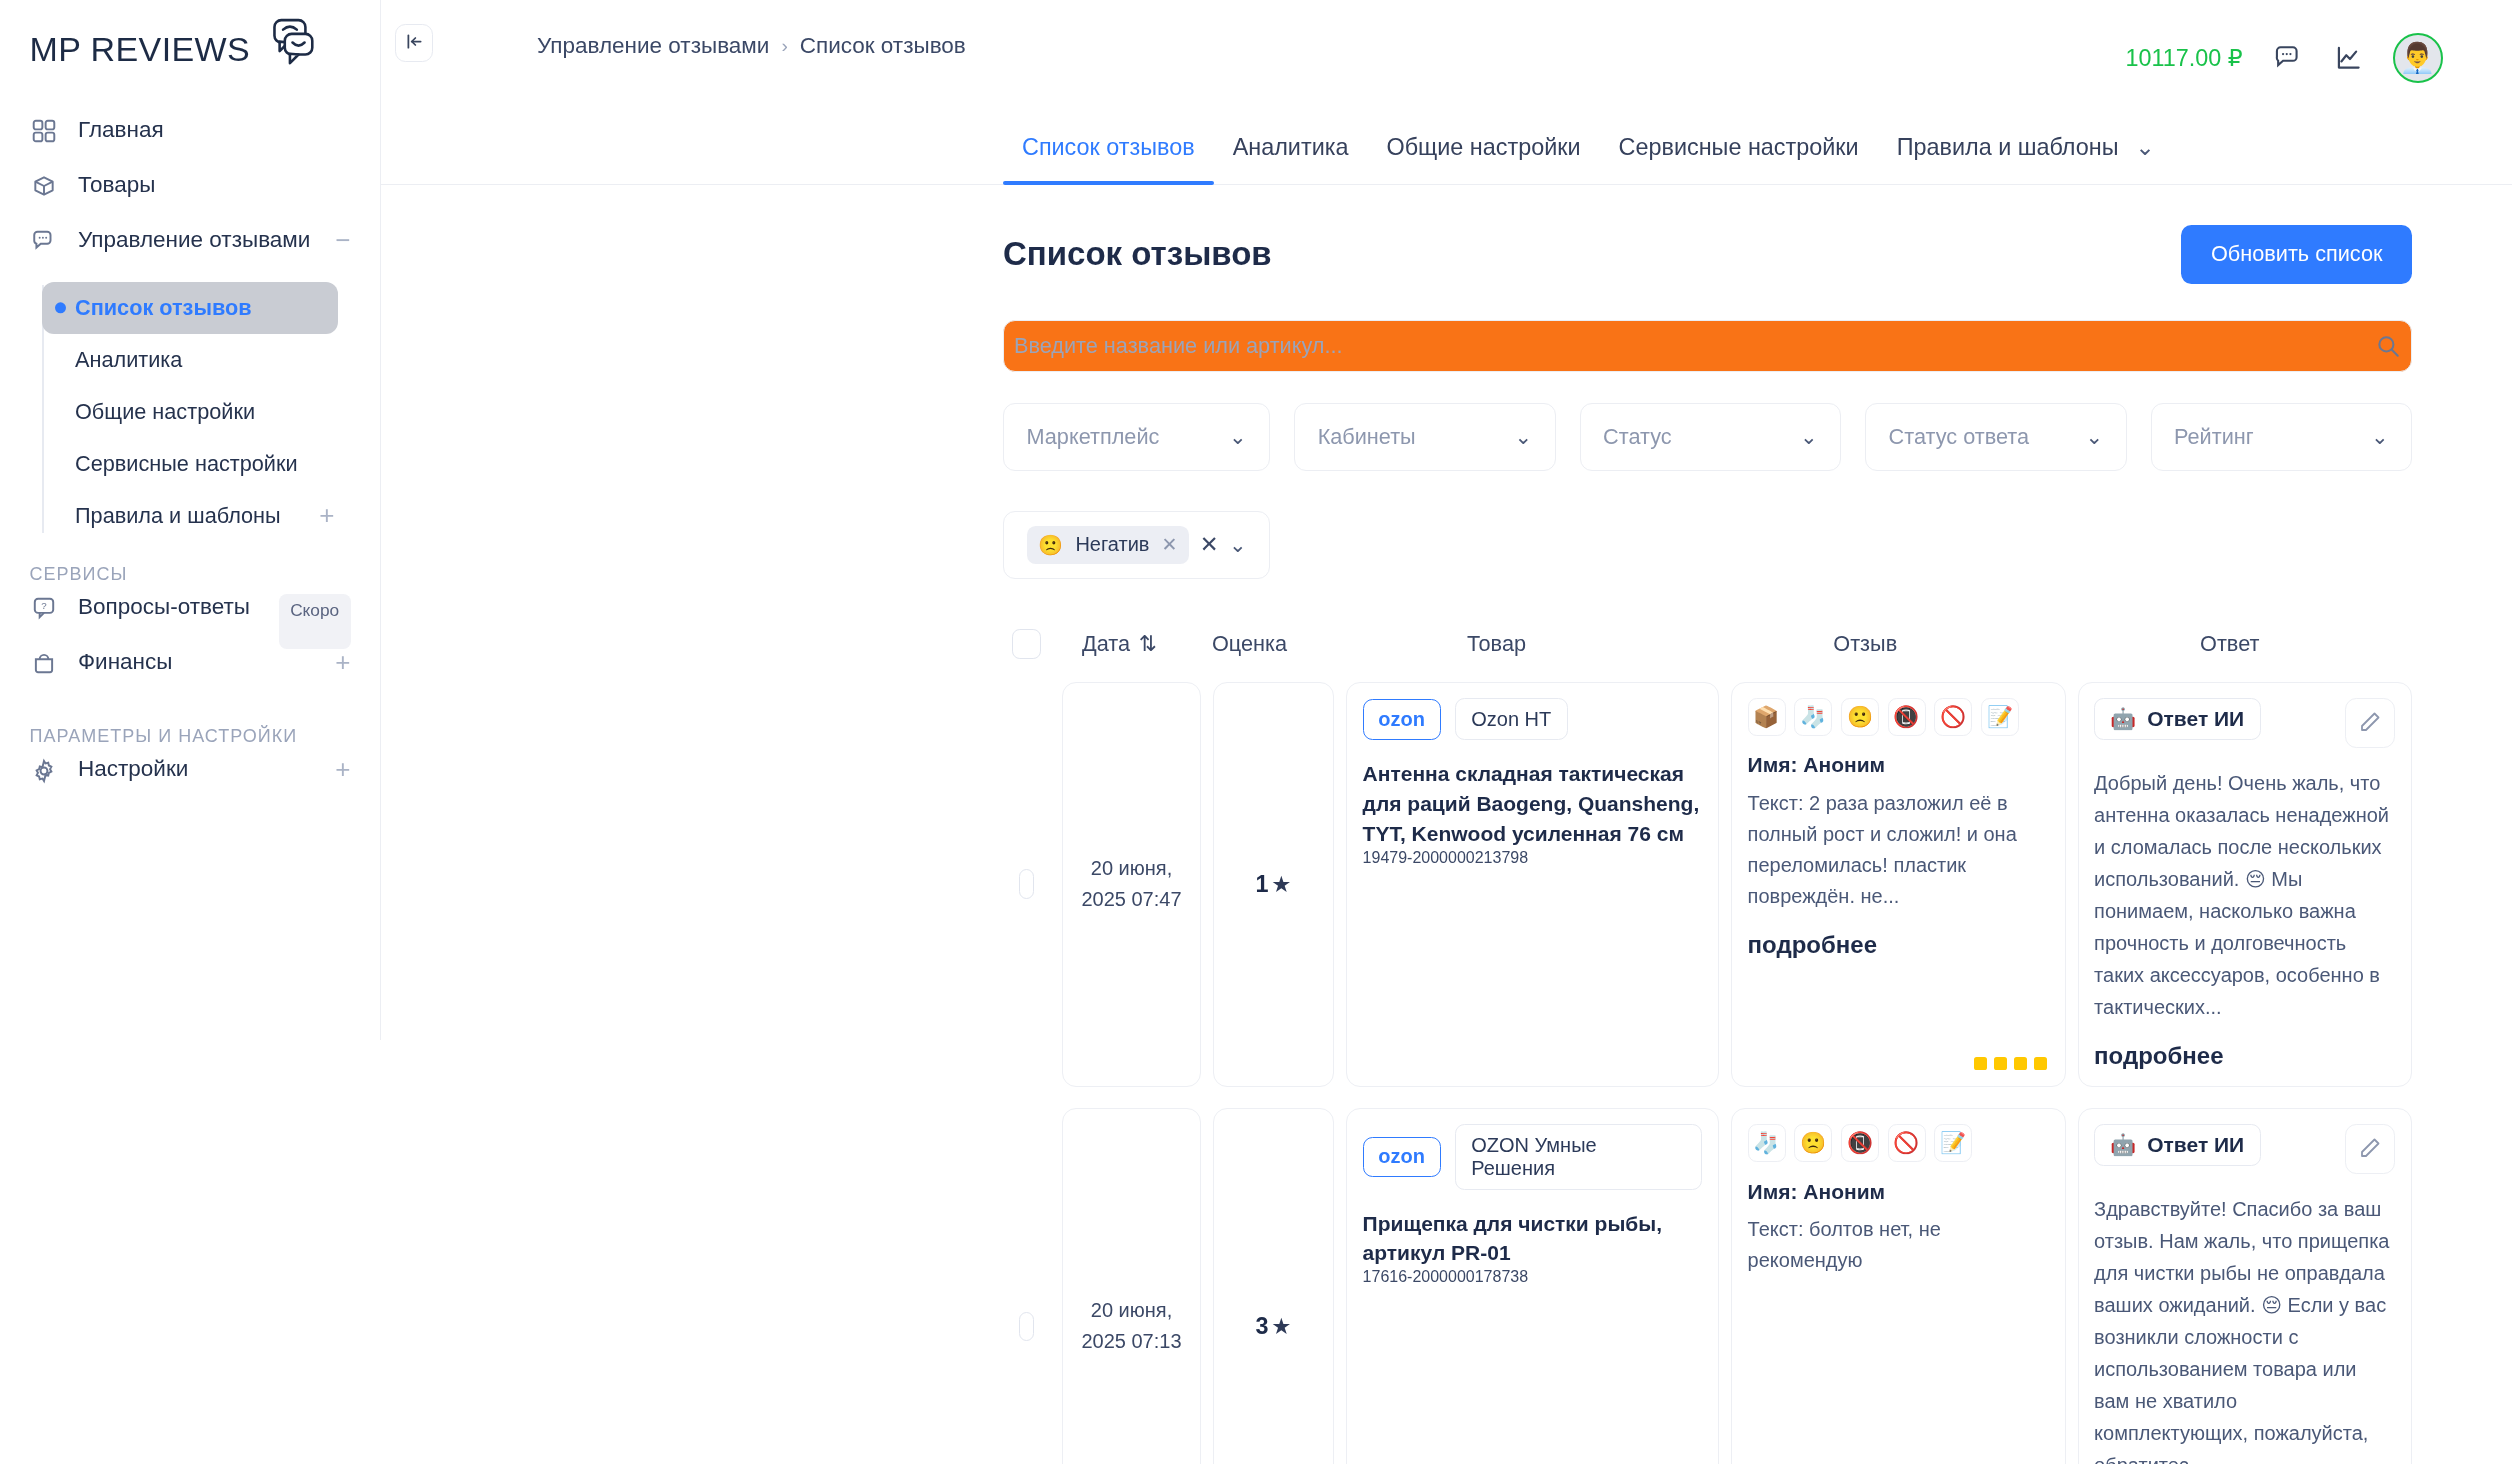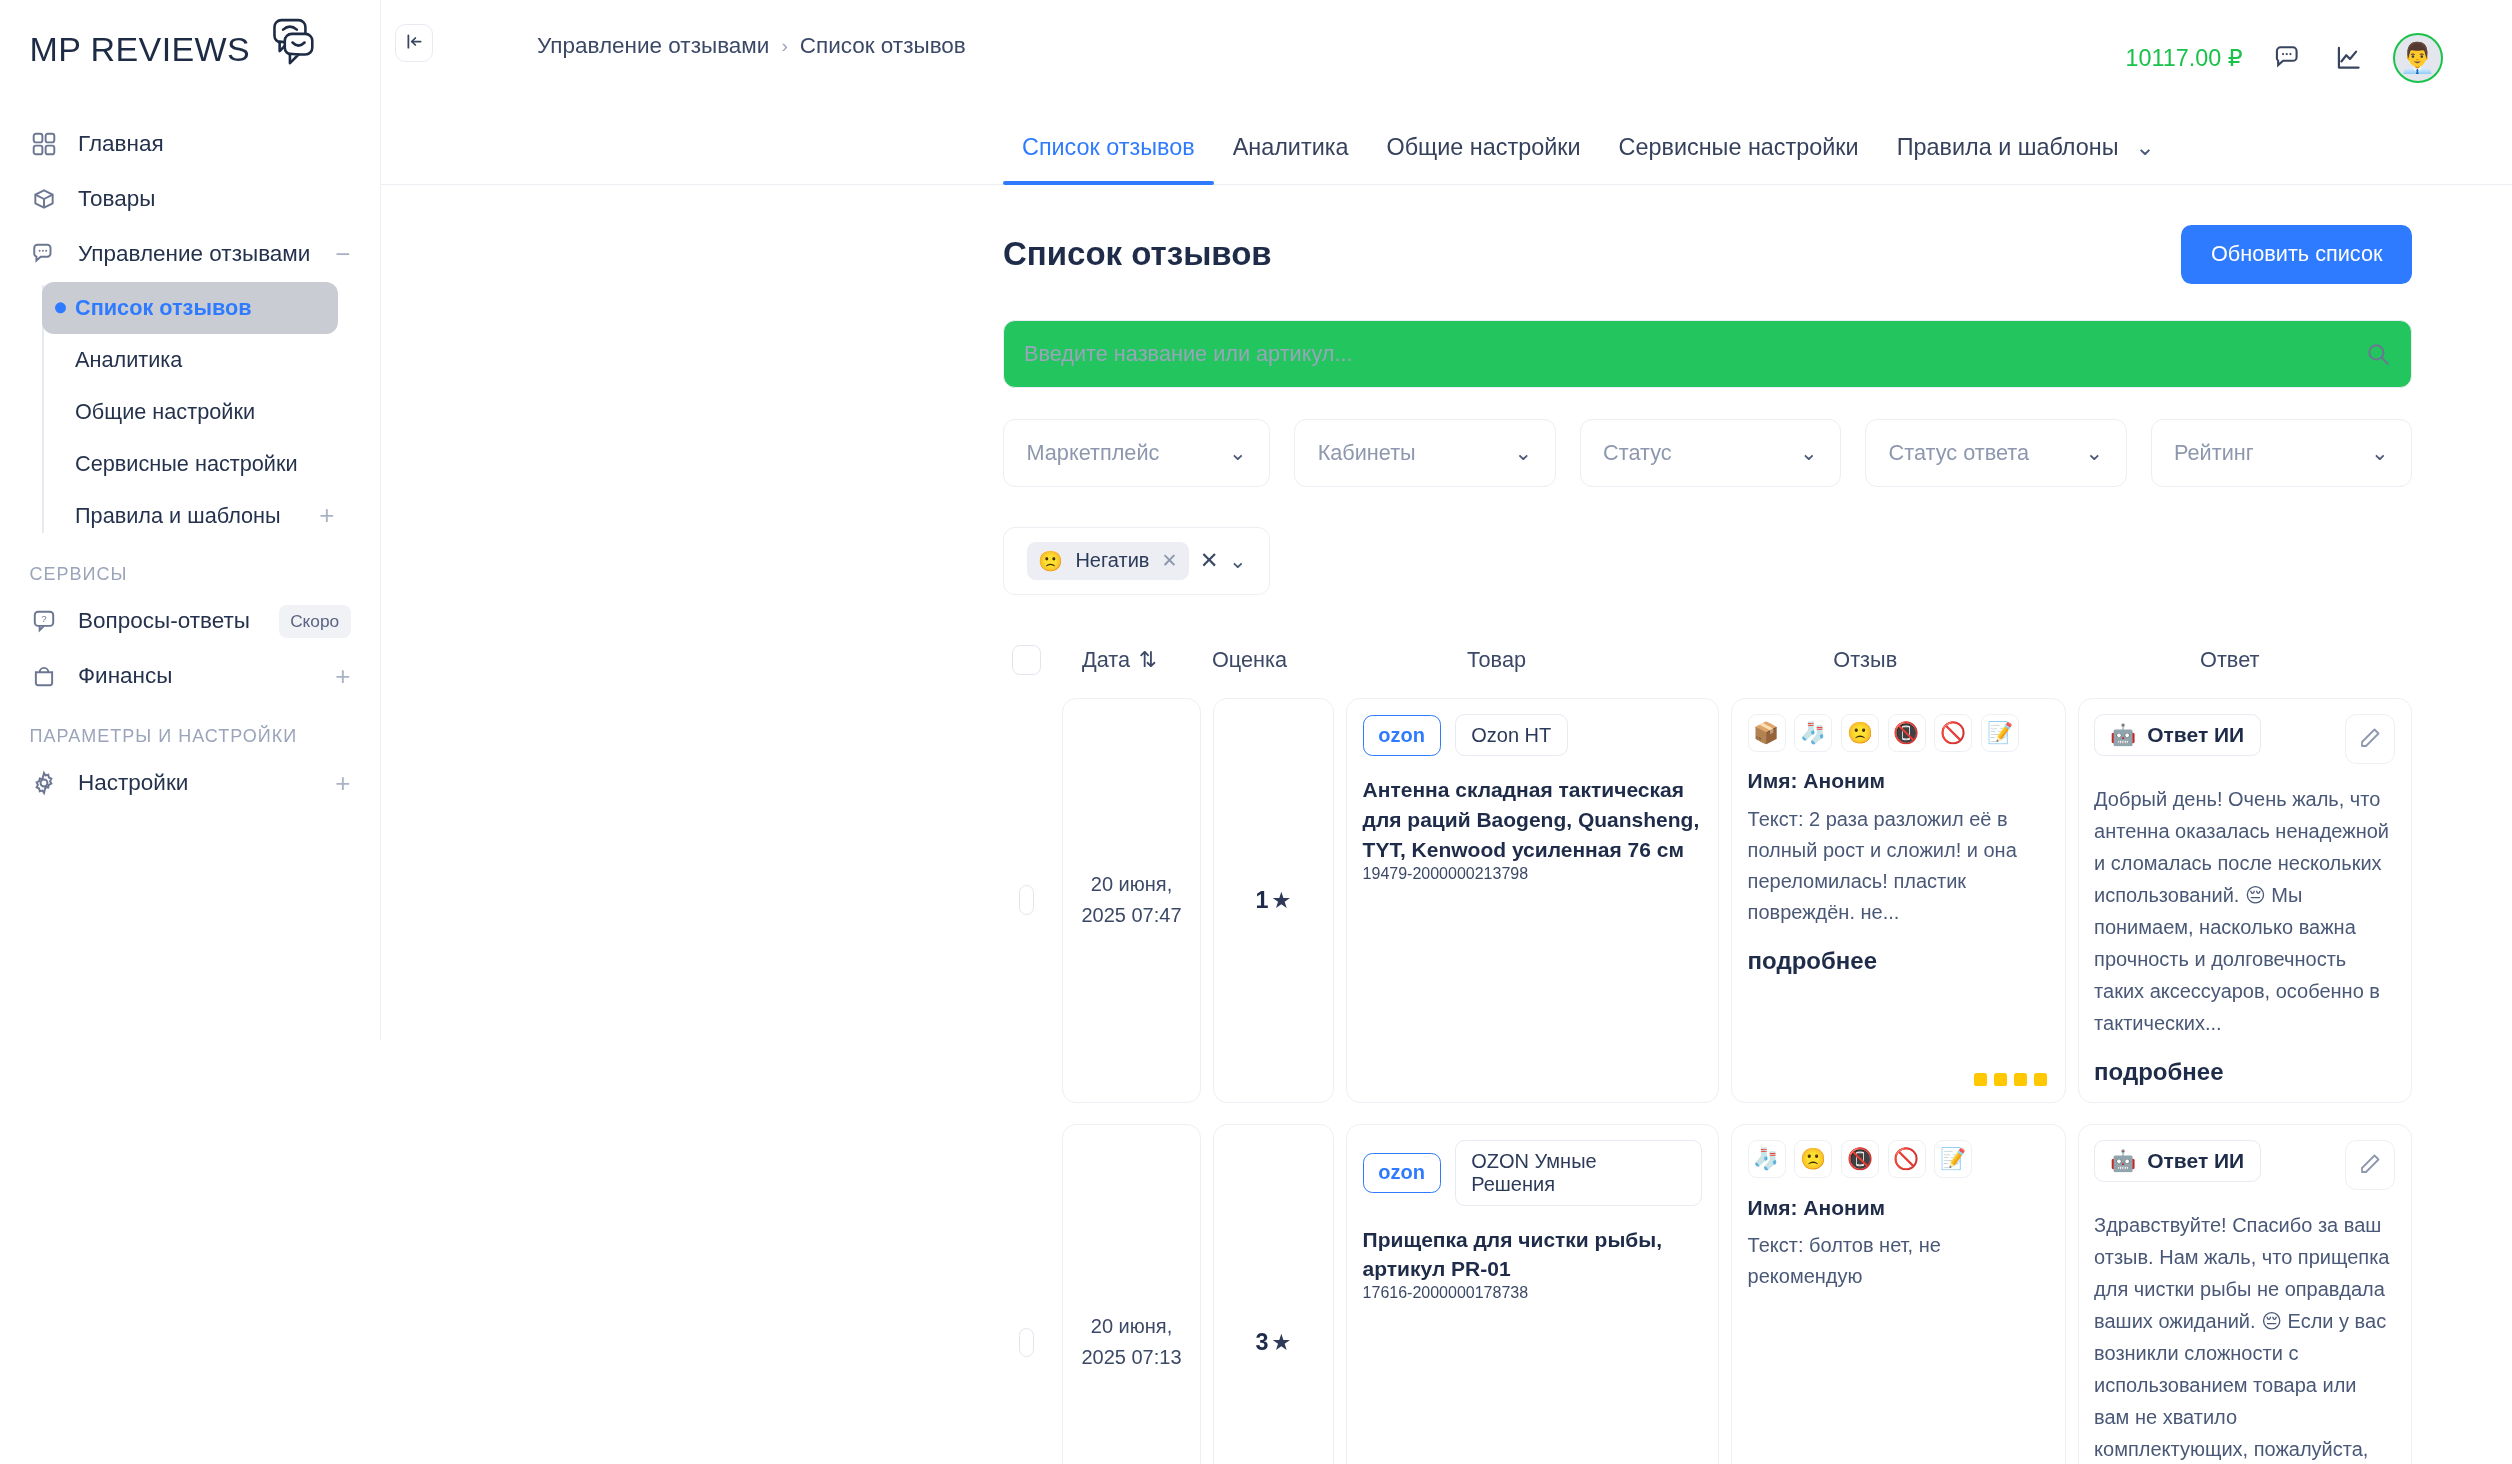--- a/index.html
+++ b/index.html
@@ -19,21 +19,21 @@
     border-right: 0.9px solid #eceef3;
     padding: 0 0 15px 0;
     position: relative;
   }
   .brand { display: flex; align-items: center; gap: 7px; padding: 29.5px 0 0 29.5px; }
   .brand-text { font-size: 34px; letter-spacing: 0.4px; color: #1d2b45; font-weight: 400; }
   .brand-mark { margin-left: 1.7px; margin-top: -12px; }
 
   .nav { margin-top: 47px; }
   .nav-item {
-    display: flex; align-items: center; gap: 19px;
+    display: flex; gap: 19px;
     height: 55px; padding: 0 29.5px; font-size: 22.5px; color: #25324d;
     cursor: pointer; position: relative;
   }
   .nav-item .ico { width: 29.5px; height: 29.5px; flex: 0 0 29.5px; display: flex; align-items: center; justify-content: center; }
   .nav-item .label { flex: 1; }
   .nav-item .plus { color: #aab3c6; font-size: 26px; line-height: 1; font-weight: 300; }
   .nav-item .minus { color: #aab3c6; font-size: 26px; line-height: 1; font-weight: 300; }
 
   .section-title {
     font-size: 18px; letter-spacing: 1px; color: #9aa4ba;
@@ -110,22 +110,22 @@
   .content { padding: 0 100px 0 622px; }
   .page-head { display: flex; align-items: center; margin-top: 40px; }
   .page-title { font-size: 33px; font-weight: 700; color: #1e2b49; }
   .btn-primary {
     margin-left: auto; background: #2f7bff; color: #fff; border: none;
     border-radius: 10.4px; font-size: 21.7px; padding: 16.5px 29.5px; cursor: pointer;
     font-family: inherit;
   }
 
   .search-box {
-    margin-top: 36px; height: 68px; border: 0.9px solid #eceef3; border-radius: 12px;
-    background: #22c55e; display: flex; align-items: center; padding: 0 20px;
+    margin-top: 36px; height: 52px; border: 0.9px solid #eceef3; border-radius: 12px;
+    background: #f97316; display: flex; align-items: center; padding: 0 10px;
   }
   .search-box input {
     flex: 1; border: none; outline: none; background: transparent;
     font-size: 21.7px; color: #2c3a59; font-family: inherit;
   }
   .search-box input::placeholder { color: #9aa4ba; }
   .search-ico { color: #6b7792; display: flex; align-items: center; cursor: pointer; }
 
   .filters { display: grid; grid-template-columns: 1fr 1fr 1fr 1fr 1fr; gap: 40px 24px; margin-top: 31px; }
   .select {

